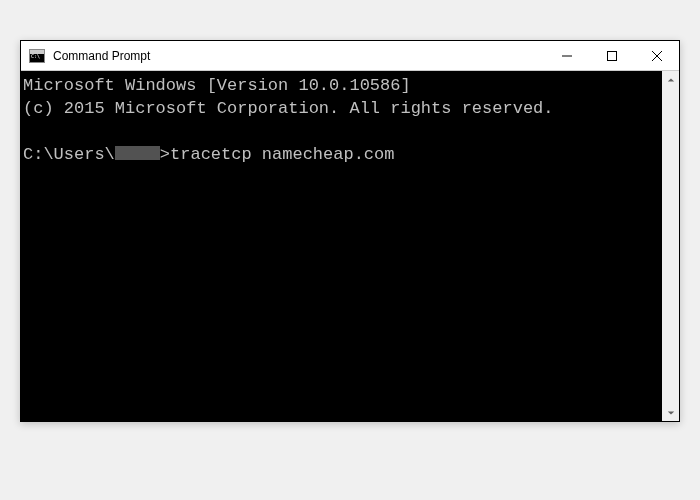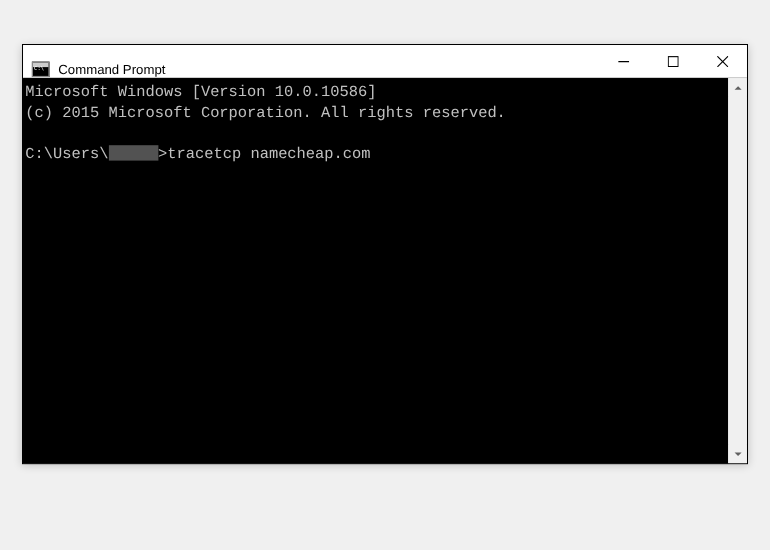--- a/index.html
+++ b/index.html
@@ -20,21 +20,21 @@
     .window {
       width: 660px;
       background: #fff;
       border: 1px solid #000;
       box-shadow: 0 2px 8px rgba(0,0,0,0.2);
     }
     .titlebar {
       height: 30px;
       background: #fff;
       display: flex;
-      align-items: flex-end;
+      align-items: center;
       border-bottom: 1px solid #ccc;
     }
     .titlebar-icon {
       width: 16px;
       height: 14px;
       margin-left: 8px;
       margin-right: 8px;
       background: #000;
       border: 1px solid #888;
       position: relative;
@@ -85,21 +85,21 @@
     .console-wrapper {
       display: flex;
       background: #000;
       height: 350px;
     }
     .console {
       flex: 1;
       background: #000;
       color: #c0c0c0;
       font-family: Consolas, "Courier New", monospace;
-      font-size: 14px;
+      font-size: 17px;
       padding: 4px 2px;
       overflow: hidden;
       line-height: 1.35;
       white-space: pre-wrap;
     }
     .scrollbar {
       width: 17px;
       background: #f0f0f0;
       display: flex;
       flex-direction: column;

